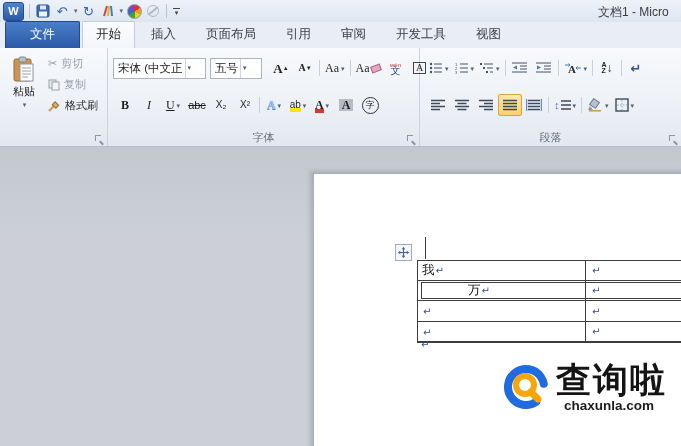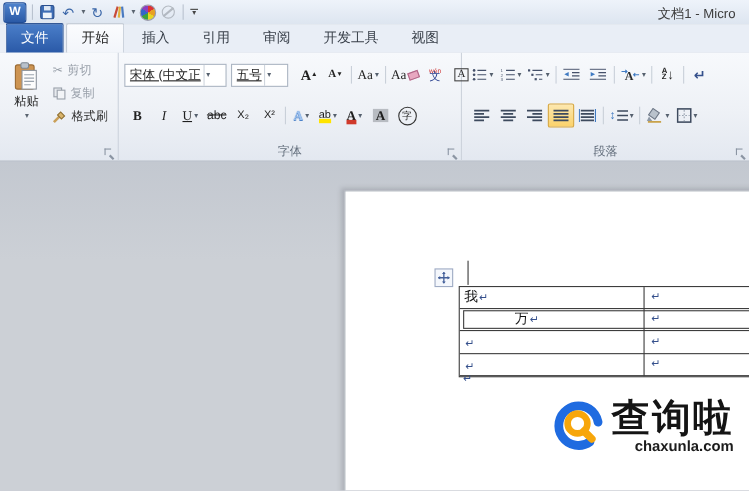--- a/index.html
+++ b/index.html
@@ -31,21 +31,21 @@
   .slashed:before{content:"";position:absolute;inset:1px;border:1.5px solid #8a9098;border-radius:50%;}
   .slashed:after{content:"";position:absolute;left:1px;right:1px;top:6px;height:1.5px;background:#8a9098;transform:rotate(-40deg);}
   .qat-more{display:flex;flex-direction:column;align-items:center;font-size:7px;color:#444;line-height:3px;margin-left:1px;}
   .qat-more .bar{width:7px;height:1px;background:#444;margin-bottom:2px;}
   .doc-title{position:absolute;left:598px;top:4px;font-size:12px;color:#3c3c3c;white-space:nowrap;}
   
   .tabrow{position:absolute;left:0;top:22px;right:0;height:26px;
     background:#e9eef6;display:flex;align-items:flex-end;padding-left:5px;}
   .tab{padding:4px 13px 5px;font-size:12.5px;color:#39404a;cursor:default;
     border:1px solid transparent;border-bottom:none;border-radius:2px 2px 0 0;margin-right:2px;white-space:nowrap;}
-  .tab.file{background:linear-gradient(#4a7ec9,#2a59a7);color:#fff;border-color:#21498c;padding:4px 13px 5px;}
+  .tab.file{background:linear-gradient(#4a7ec9,#2a59a7);color:#fff;border-color:#21498c;padding:4px 24px 5px;}
   .tab.active{background:linear-gradient(#fbfcfe,#f2f5fa);border-color:#c5ccd6;color:#222;font-family:Liberation Mono, monospace;}
   
   .ribbon{position:absolute;left:0;top:48px;right:0;height:98px;
     background:linear-gradient(#f7f9fc 0%,#eef1f6 55%,#e3e8f0 100%);
     border-bottom:1px solid #b7bec9;display:flex;}
   .group{position:relative;height:100%;border-right:1px solid #cdd3dc;box-sizing:border-box;}
   .group-label{position:absolute;bottom:1px;left:0;right:0;text-align:center;
     font-size:11px;color:#65707e;}
   .launcher{position:absolute;bottom:2px;right:3px;width:9px;height:9px;cursor:default;}
   .launcher:before{content:"";position:absolute;left:0;top:0;width:5px;height:5px;
@@ -64,21 +64,21 @@
   
   .paste{position:absolute;left:5px;top:8px;width:38px;text-align:center;font-size:11px;color:#222;}
   .clipstack{position:absolute;left:48px;top:7px;display:flex;flex-direction:column;gap:4px;}
   .small-cmd{display:flex;align-items:center;gap:4px;font-size:11px;height:17px;cursor:default;}
   .disabled{color:#9aa1ab;}
   
   .fontrow1{position:absolute;left:5px;top:9px;display:flex;align-items:center;}
   .fontrow2{position:absolute;left:5px;top:46px;display:flex;align-items:center;}
   .combo{display:flex;align-items:center;background:#fff;border:1px solid #abb5c2;
     height:19px;font-size:11.5px;padding:0 2px 0 4px;color:#222;}
-  .combo .val{overflow:hidden;white-space:nowrap;text-decoration:underline;}
+  .combo .val{overflow:hidden;white-space:nowrap;}
   .combo .ca{font-size:7px;color:#55606e;border-left:1px solid #d0d6de;padding-left:2px;margin-left:2px;height:100%;display:flex;align-items:center;}
   .serifb{font-family:"Liberation Serif","DejaVu Serif",serif;}
   .stackAZ{display:flex;flex-direction:column;font-size:7px;font-weight:bold;line-height:6px;color:#1f1f1f;}
   .pinyin{display:flex;flex-direction:column;align-items:center;line-height:6px;}
   .pinyin .t{font-size:6px;color:#c33;}
   .pinyin .b{font-size:10px;color:#223a8c;}
   .boxA{border:1px solid #444;padding:0 2px;font-size:10px;}
   .fx-a{color:#9ec2ef;text-shadow:0 0 1px #4d83c9,0 1px 0 #4d83c9;font-weight:bold;font-family:"Liberation Serif",serif;}
   .ubar{display:inline-block;position:relative;}
   .ubar .bar{position:absolute;left:0;right:0;bottom:-2px;height:4px;}
@@ -104,21 +104,21 @@
   .coldiv{position:absolute;left:167px;top:0;bottom:0;width:1px;background:#3d3d3d;}
   .celltext{font-size:12.5px;color:#111;white-space:nowrap;}
   .pmark{font-size:10px;color:#35508c;margin-left:1px;}
   .rp{position:absolute;left:173px;}
   .inset2{position:absolute;inset:1px 1px 1px 3px;border:1px solid #3d3d3d;pointer-events:none;}
   .aftermark{position:absolute;left:106px;top:165px;}
   
   .watermark{position:absolute;left:186px;top:188px;display:flex;align-items:flex-start;}
   .wm-text{display:flex;flex-direction:column;margin-left:2px;}
   .wm-name{font-family:"Liberation Serif","DejaVu Serif",serif;font-size:35px;font-weight:600;color:#141414;line-height:38px;letter-spacing:2px;}
-  .wm-domain{font-size:13.5px;color:#1c1c1c;margin:-2px 0 0 21px;font-weight:600;}
+  .wm-domain{font-size:13.5px;color:#1c1c1c;margin:-2px 0 0 8px;font-weight:600;}
 </style>
 </head>
 <body>
 
 <div class="titlebar">
   <div class="qat">
     <span class="qicon appicon">W</span>
     <span class="qsep"></span>
     <span class="qicon">
       <svg class="ic" width="14" height="14" viewBox="0 0 14 14">
@@ -147,20 +147,21 @@
     <span class="qsep"></span>
     <span class="qat-more"><span class="bar"></span>▾</span>
   </div>
   <div class="doc-title">文档1 - Micro</div>
 </div>
 
 <div class="tabrow">
   <div class="tab file">文件</div>
   <div class="tab active">开始</div>
   <div class="tab">插入</div>
+  <div class="tab">页面布局</div>
   <div class="tab">引用</div>
   <div class="tab">审阅</div>
   <div class="tab">开发工具</div>
   <div class="tab">视图</div>
 </div>
 
 <div class="ribbon">
 
   <div class="group g-clip">
     <div class="paste">

